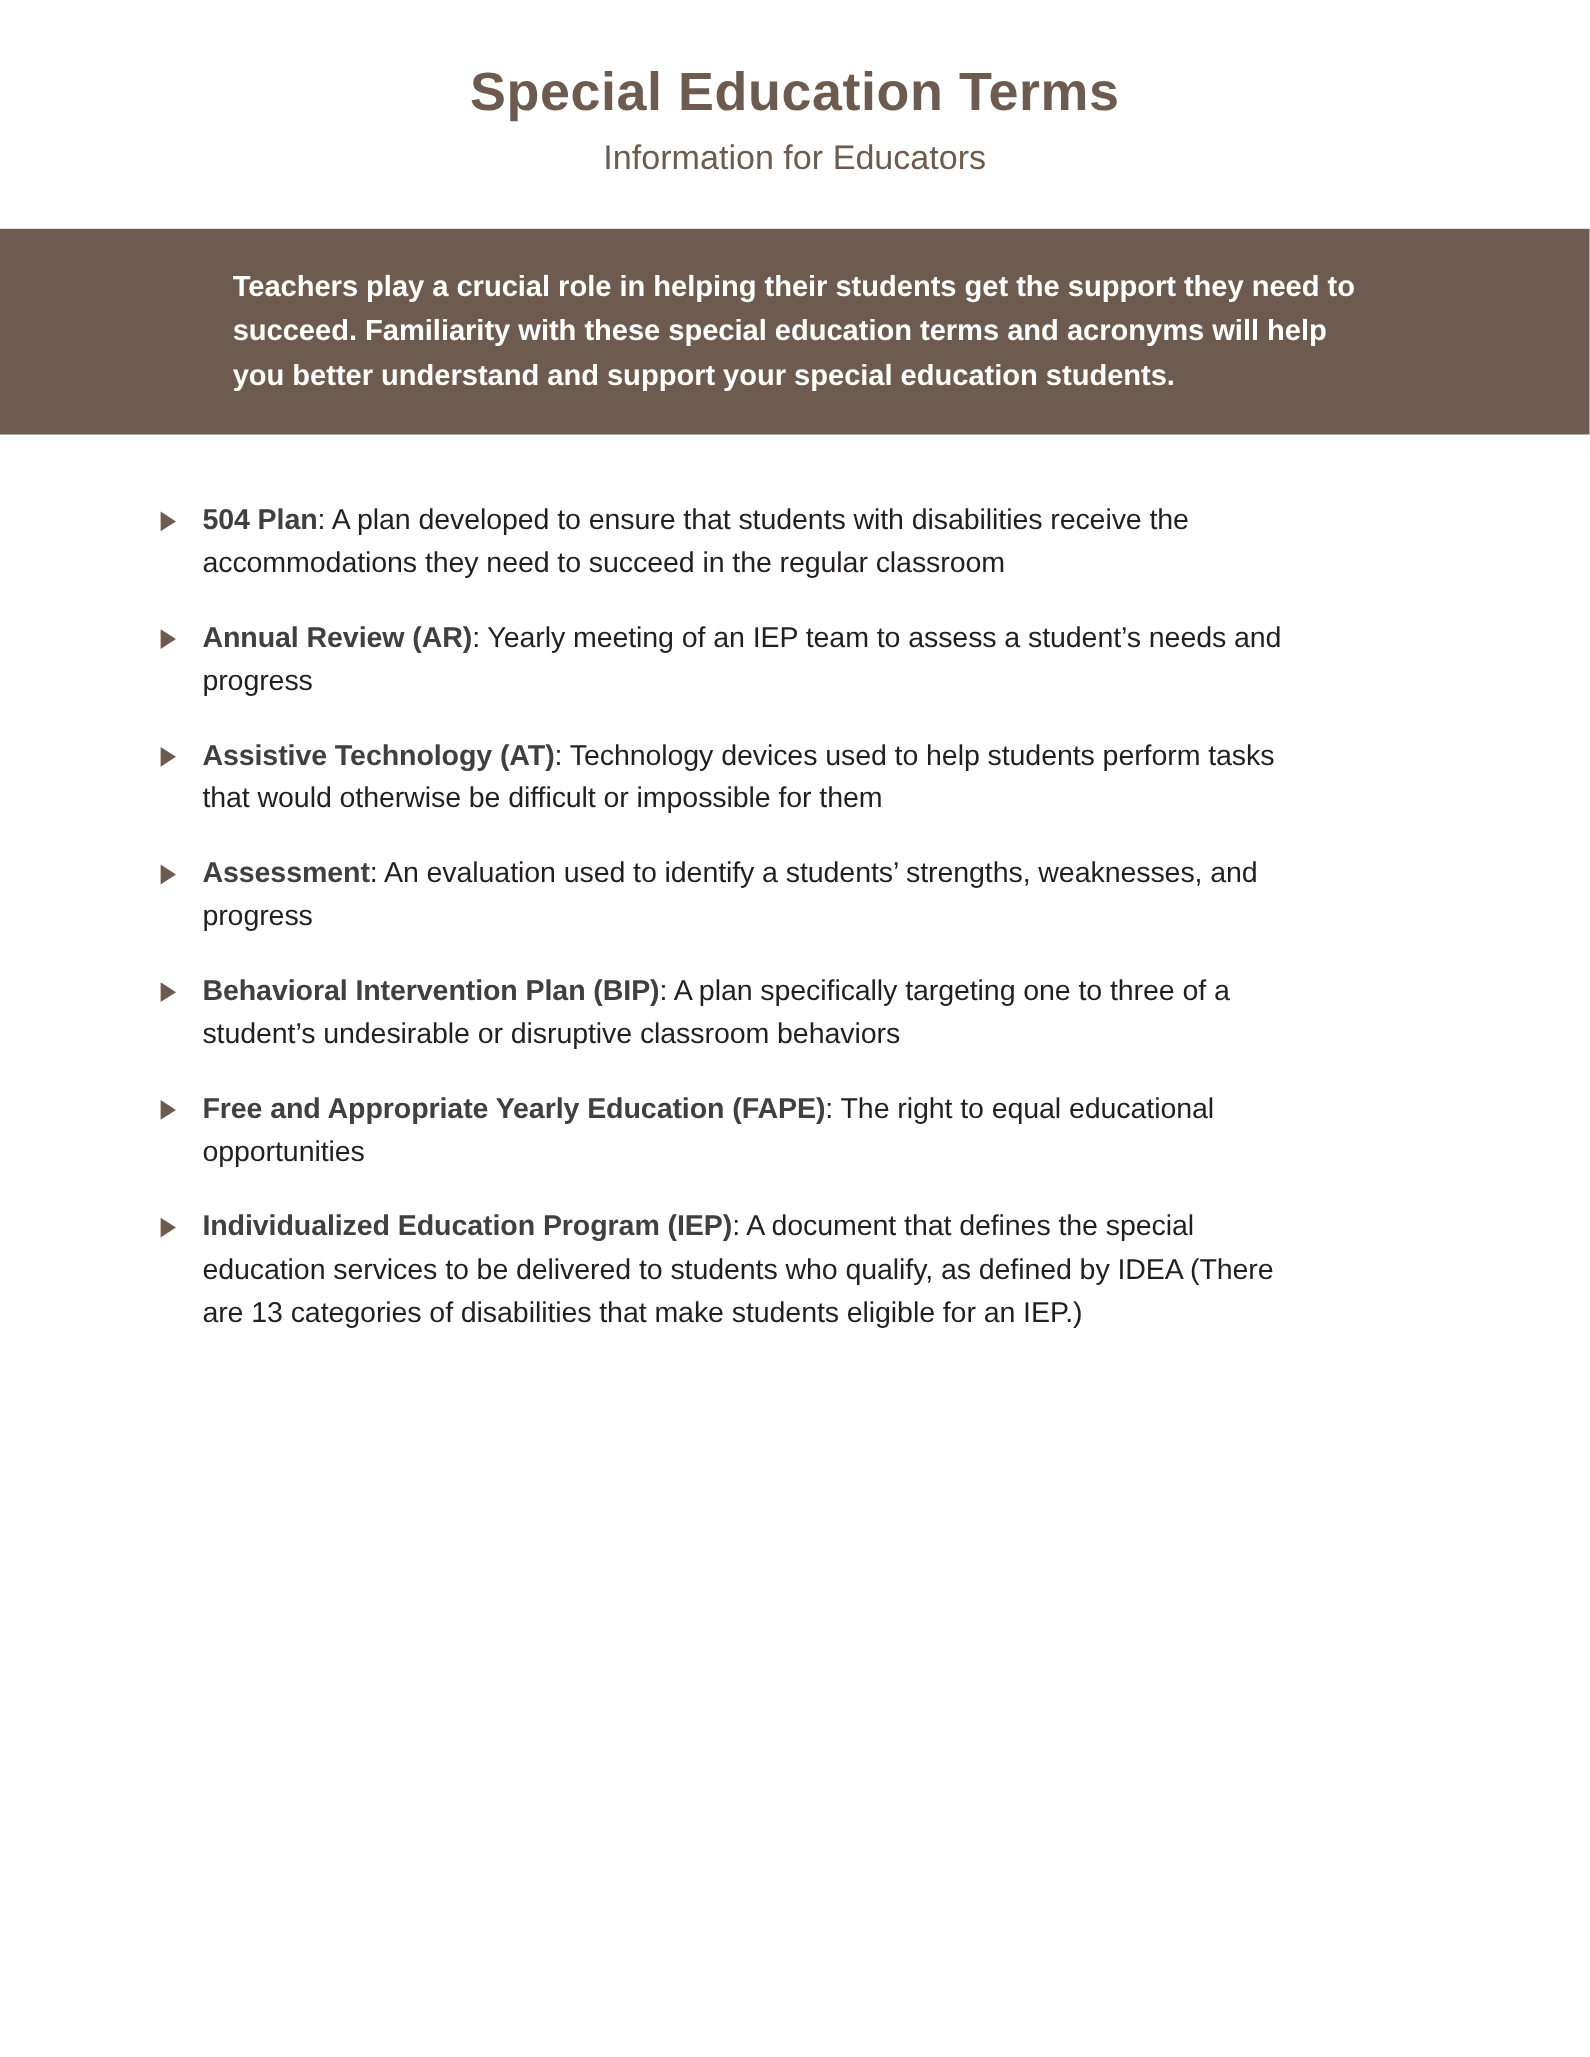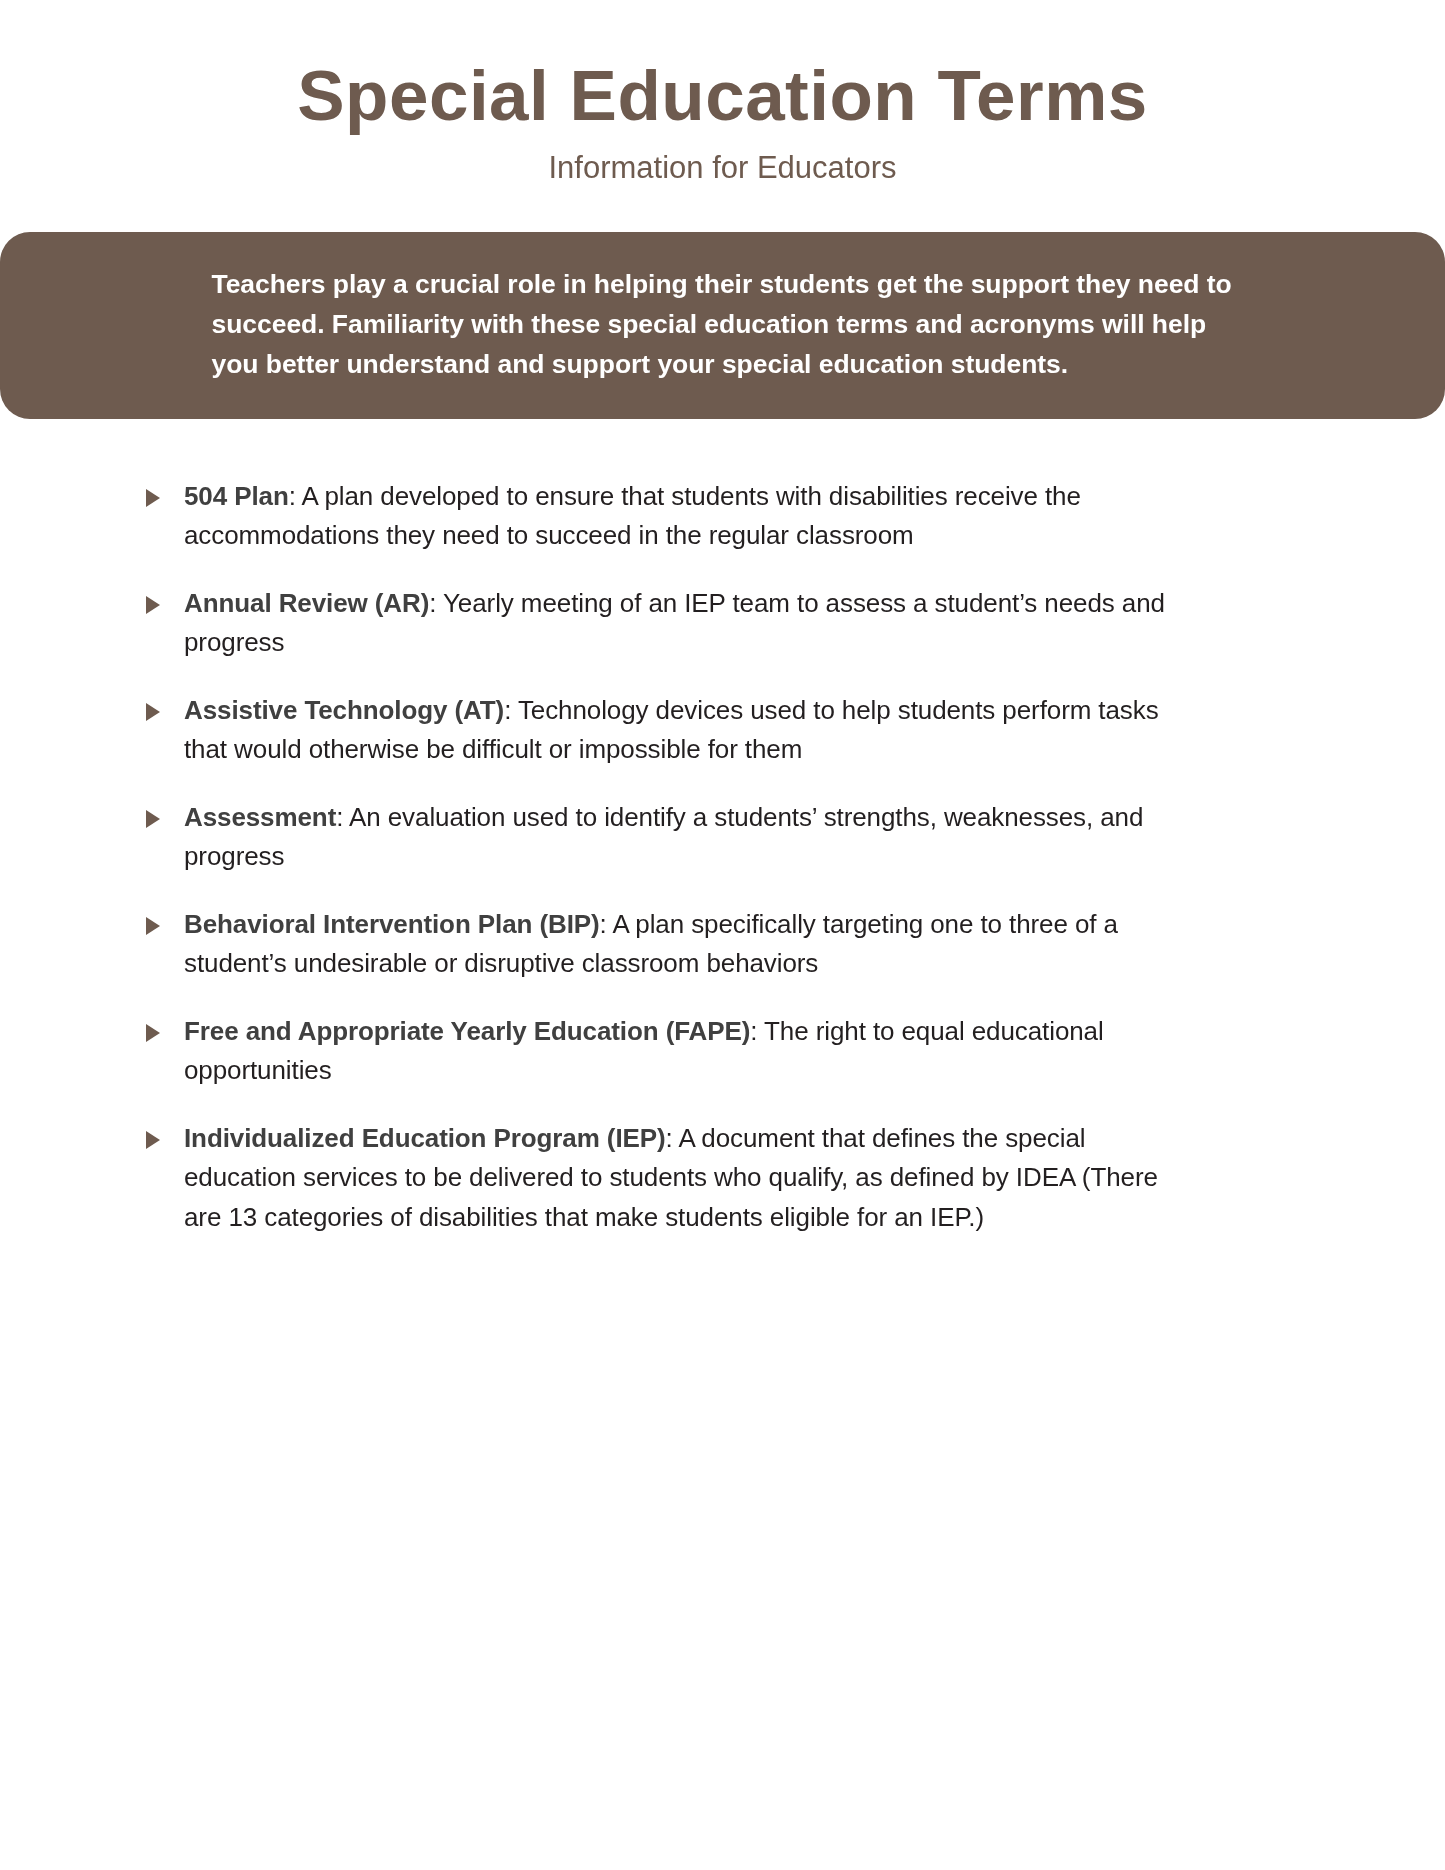--- a/index.html
+++ b/index.html
@@ -22,42 +22,41 @@
     background: #ffffff;
   }
 
   
   .header {
     padding-top: 58px;
     text-align: center;
   }
   .doc-title {
     margin: 0;
-    font-size: 71px;
+    font-size: 49px;
     font-weight: bold;
     letter-spacing: 0.5px;
     color: #6E5B4F;
     line-height: 1.08;
   }
   .doc-subtitle {
     margin: 16px 0 0 0;
     font-size: 31px;
     font-weight: normal;
     color: #6E5B4F;
     line-height: 1.1;
   }
 
   
   .intro-band {
     margin-top: 47px;
     width: 100%;
     background: #6E5B4F;
     box-sizing: border-box;
     padding: 32px 0 34px 0;
-    border-radius: 30px;
   }
   .intro-text {
     margin: 0 auto;
     width: 1022px;
     color: #ffffff;
     font-size: 26.5px;
     font-weight: bold;
     line-height: 1.52;
     letter-spacing: -0.05px;
   }

